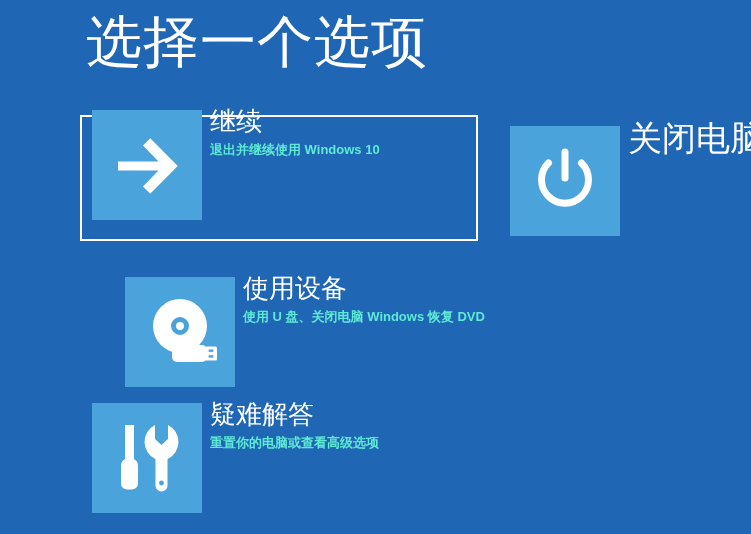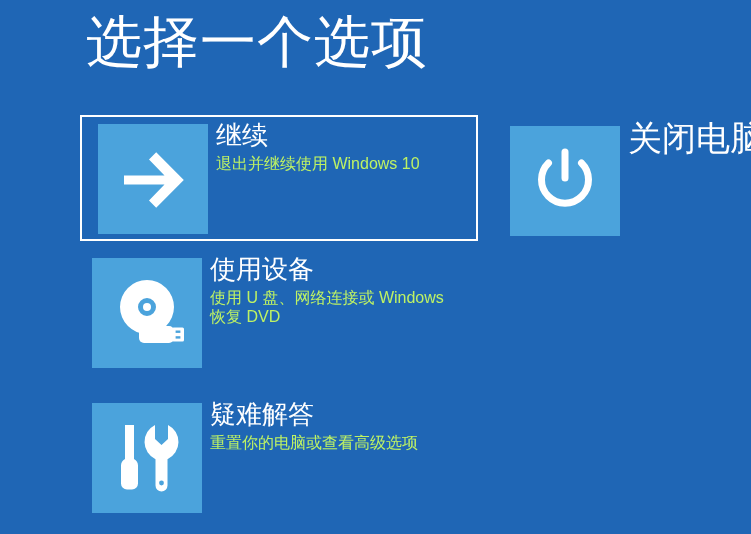--- a/index.html
+++ b/index.html
@@ -34,22 +34,22 @@
     white-space: nowrap;
   }
 
   
   .option-row {
     position: absolute;
     left: 92px;
     width: 390px;
     height: 110px;
   }
-  .option-row.row-0 { top: 124px; margin-left: 6px; }
-  .option-row.row-1 { top: 258px; }
+  .option-row.row-0 { top: 110px; }
+  .option-row.row-1 { top: 277px; margin-left: 33px; }
   .option-row.row-2 { top: 403px; padding-left: 23px; }
 
   .focus-ring {
     position: absolute;
     left: 80px;
     top: 115px;
     width: 398px;
     height: 126px;
     border: 2px solid #ffffff;
     box-sizing: border-box;
@@ -71,24 +71,24 @@
   }
   .tile-title {
     font-size: 26px;
     line-height: 34px;
     font-weight: 300;
     color: #ffffff;
     white-space: nowrap;
   }
   .tile-sub {
     margin-top: 2px;
-    font-size: 16px;
+    font-size: 13px;
     line-height: 19px;
-    font-weight: 400;
-    color: #bef264;
+    font-weight: 700;
+    color: #5eead4;
     max-width: 252px;
   }
 
   
   .power-row {
     position: absolute;
     left: 510px;
     top: 126px;
     height: 110px;
   }
@@ -150,21 +150,21 @@
           <circle cx="55" cy="49" r="4"></circle>
           <rect x="47" y="68" width="35" height="17" rx="5"></rect>
           <rect x="80" y="69.5" width="12" height="14" rx="1.5"></rect>
           <rect x="83.6" y="72.5" width="4.8" height="2.4" fill="#4ba3dc"></rect>
           <rect x="83.6" y="78.2" width="4.8" height="2.4" fill="#4ba3dc"></rect>
         </g>
       </svg>
     </div>
     <div class="tile-text">
       <div class="tile-title">使用设备</div>
-      <div class="tile-sub">使用 U 盘、网络连接或 Windows 恢复 DVD</div>
+      <div class="tile-sub">使用 U 盘、关闭电脑 Windows 恢复 DVD</div>
     </div>
   </div>
 
   <div class="option-row row-2">
     <div class="tile-icon">
       <svg class="glyph" viewBox="0 0 110 110">
         <g fill="#ffffff">
           <path d="M33 22 h9 v34 a7.5 7.5 0 0 1 4 6.5 v18 a6 6 0 0 1 -6 6 h-5 a6 6 0 0 1 -6 -6 v-18 a7.5 7.5 0 0 1 4 -6.5 z"></path>
           <path d="M63 22 v14 l6.5 6 l6.5 -6 v-14 a19 19 0 0 1 -0.5 34.2 v26.3 a6 6 0 0 1 -6 6 a6 6 0 0 1 -6 -6 v-26.3 a19 19 0 0 1 -0.5 -34.2 z"></path>
           <circle cx="69.5" cy="80" r="2.4" fill="#4ba3dc"></circle>

